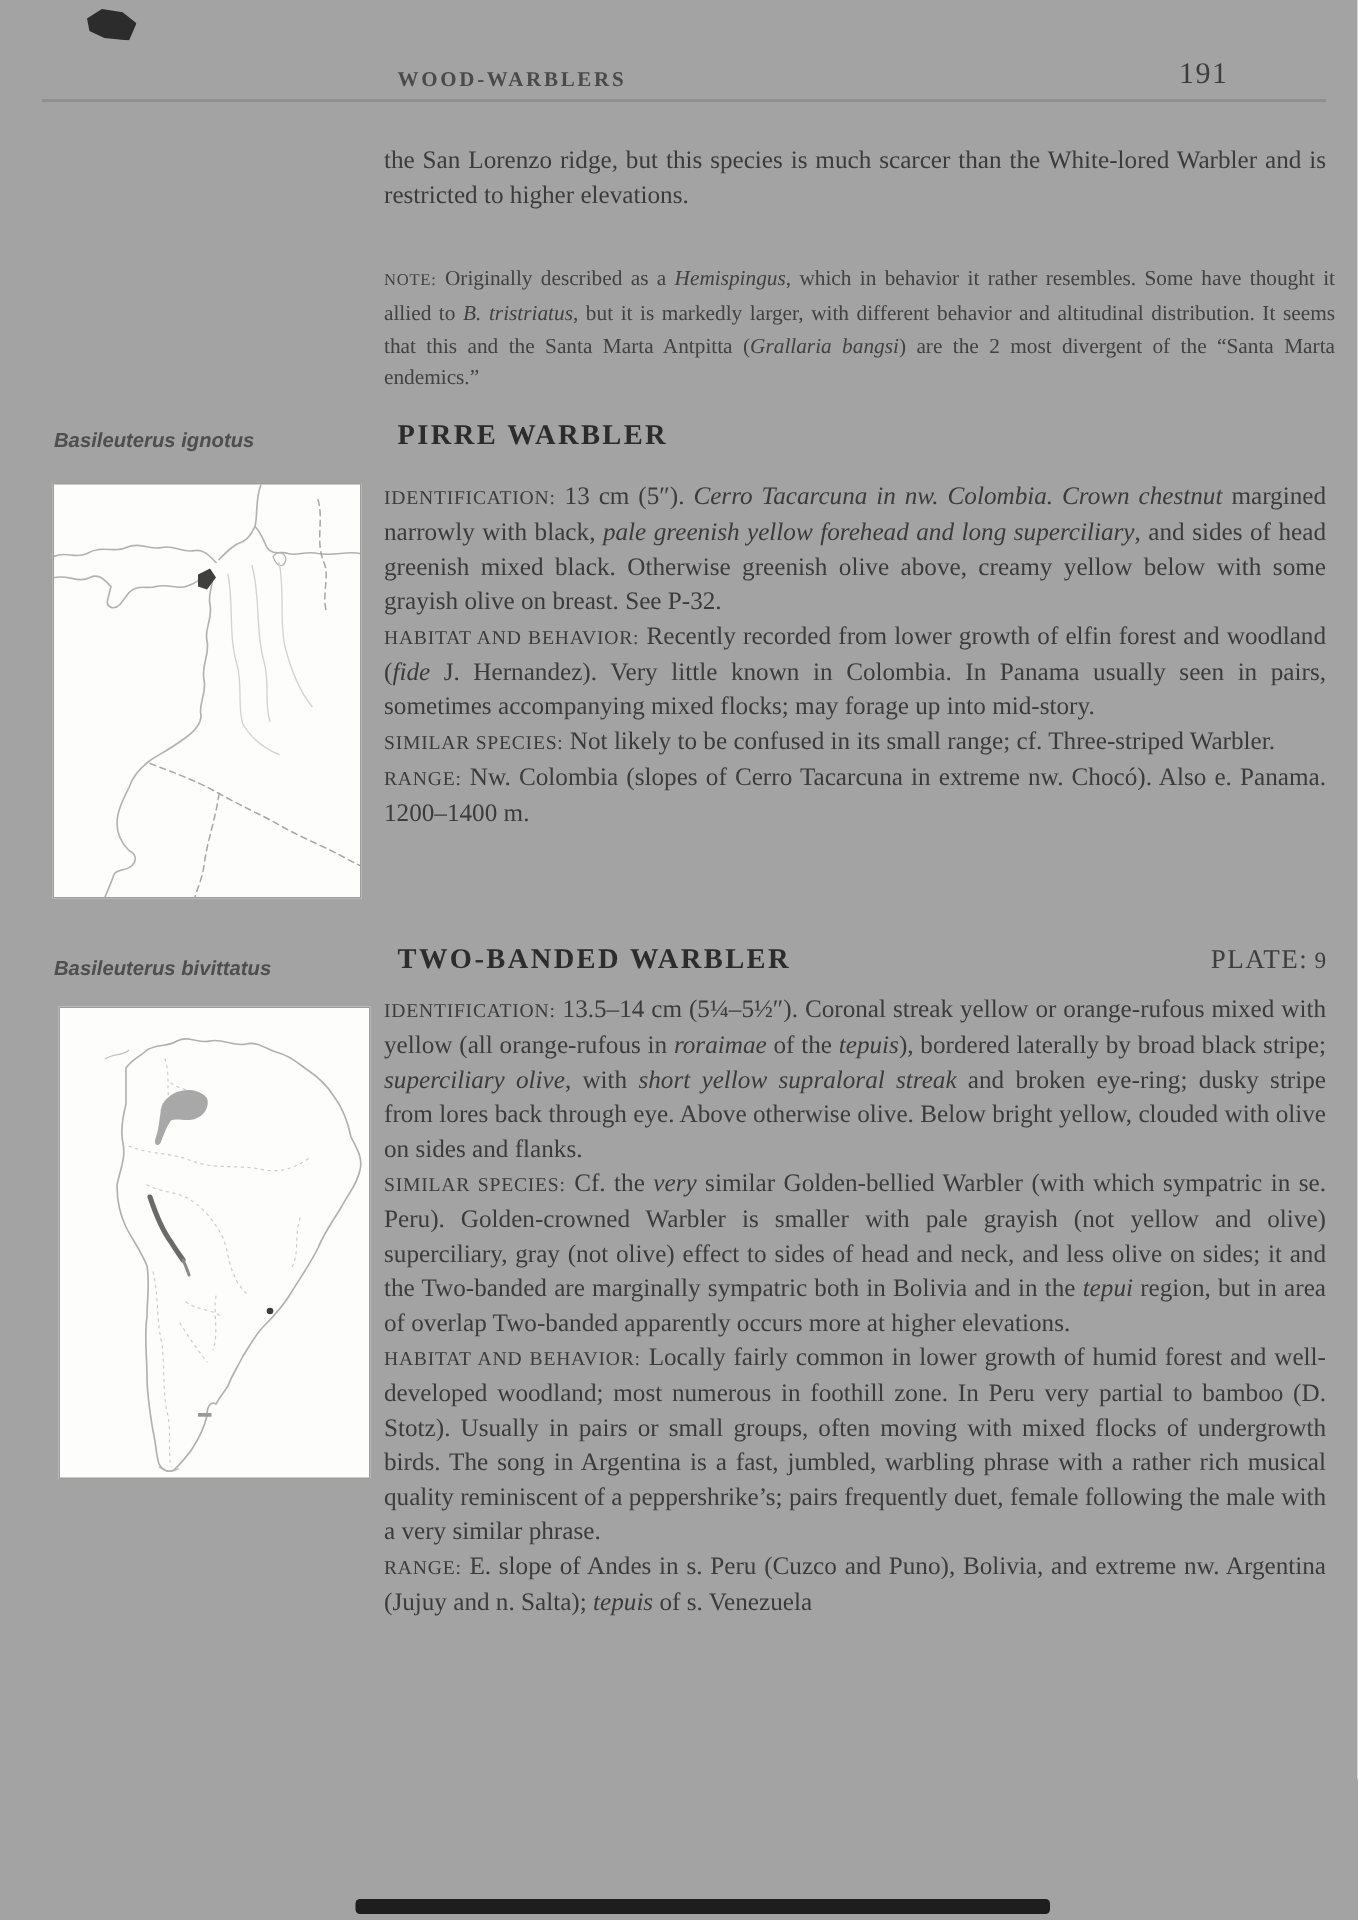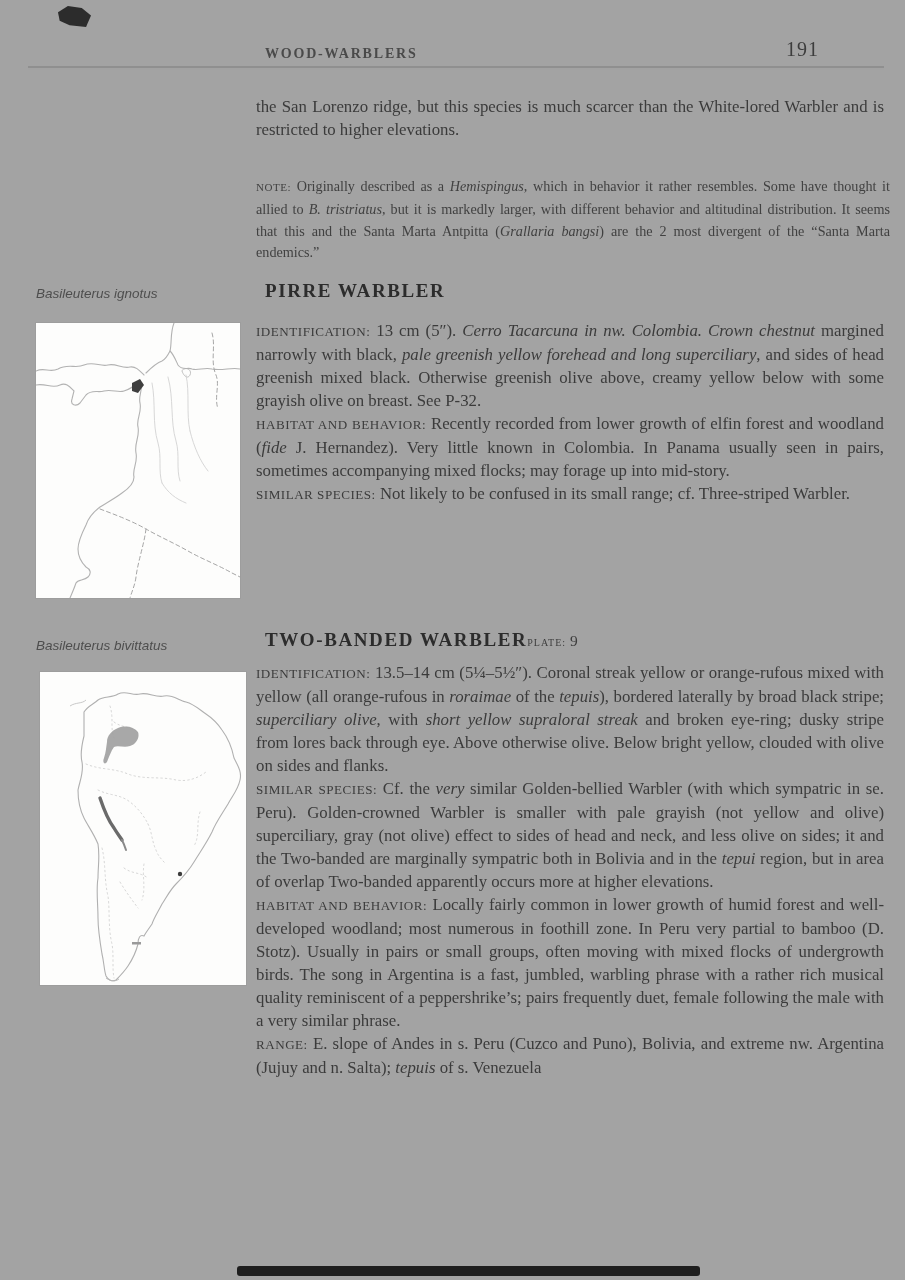--- a/index.html
+++ b/index.html
@@ -25,29 +25,29 @@
   .textcol{position:absolute;left:256px;width:628px;font-family:Liberation Serif, serif;}
   .textcol p{margin:0;text-align:justify;font-size:16.8px;line-height:23px;color:#3b3b3b;}
   .note p{font-size:14.2px;line-height:21.8px;color:#414141;}
   .run-label{font-size:0.78em;letter-spacing:.5px;}
   .run-i{font-style:italic;}
   
   .species-heading{
     position:absolute;left:265px;margin:0;
     font-size:19px;font-weight:700;letter-spacing:1.6px;color:#2c2c2c;
   }
-  .heading-row{position:absolute;left:265px;width:619px;display:flex;align-items:baseline;}
+  .heading-row{position:absolute;left:265px;width:619px;display:flex;justify-content:space-between;align-items:baseline;}
   .heading-row h2{margin:0;font-size:19px;font-weight:700;letter-spacing:1.6px;color:#2c2c2c;}
   .plate-ref{color:#3d3d3d;white-space:nowrap;}
-  .plate-label{font-size:10px;letter-spacing:1px;}
+  .plate-label{font-size:18px;letter-spacing:1px;}
   .plate-num{font-size:15.5px;}
   .margin-name{
     position:absolute;left:36px;width:215px;
     font-family:"Liberation Sans","DejaVu Sans",sans-serif;
-    font-style:italic;font-size:13.5px;color:#4e4e4e;
+    font-style:italic;font-size:13.5px;color:#4e4e4e;font-weight:bold;
   }
   
   .range-map{
     position:absolute;border:1px solid #9d9d9d;background:#fdfdfc;margin:0;padding:0;
   }
   .range-map svg{display:block;}
   
   .scan-blob{
     position:absolute;left:58px;top:6px;width:33px;height:21px;background:#2c2c2c;
     clip-path:polygon(0 30%,30% 0,72% 10%,100% 45%,85% 100%,35% 92%,5% 70%);
@@ -108,20 +108,21 @@
       </g>
 
       <polygon points="96,60 104,56 108,62 102,70 96,68" fill="#3f3f3f"></polygon>
     </svg>
   </figure>
 
   <section class="textcol" style="top:319px">
     <p><span class="run-label">IDENTIFICATION:</span><span class="run-n">  13 cm (5″). </span><span class="run-i">Cerro Tacarcuna in nw. Colombia. Crown chestnut</span><span class="run-n"> margined narrowly with black, </span><span class="run-i">pale greenish yellow forehead and long superciliary</span><span class="run-n">, and sides of head greenish mixed black. Otherwise greenish olive above, creamy yellow below with some grayish olive on breast. See P-32.</span></p>
     <p><span class="run-label">HABITAT AND BEHAVIOR:</span><span class="run-n">  Recently recorded from lower growth of elfin forest and woodland (</span><span class="run-i">fide</span><span class="run-n"> J. Hernandez). Very little known in Colombia. In Panama usually seen in pairs, sometimes accompanying mixed flocks; may forage up into mid-story.</span></p>
     <p><span class="run-label">SIMILAR SPECIES:</span><span class="run-n">  Not likely to be confused in its small range; cf. Three-striped Warbler.</span></p>
+    <p><span class="run-label">RANGE:</span><span class="run-n">  Nw. Colombia (slopes of Cerro Tacarcuna in extreme nw. Chocó). Also e. Panama. 1200–1400 m.</span></p>
   </section>
 
   <div class="margin-name" style="top:638px">Basileuterus bivittatus</div>
   <div class="heading-row" style="top:629px">
     <h2>TWO-BANDED WARBLER</h2>
     <span class="plate-ref"><span class="plate-label">PLATE:</span> <span class="plate-num">9</span></span>
   </div>
 
   <figure class="range-map" style="left:39px;top:671px">
     <svg width="206" height="313" viewBox="0 0 206 313">

